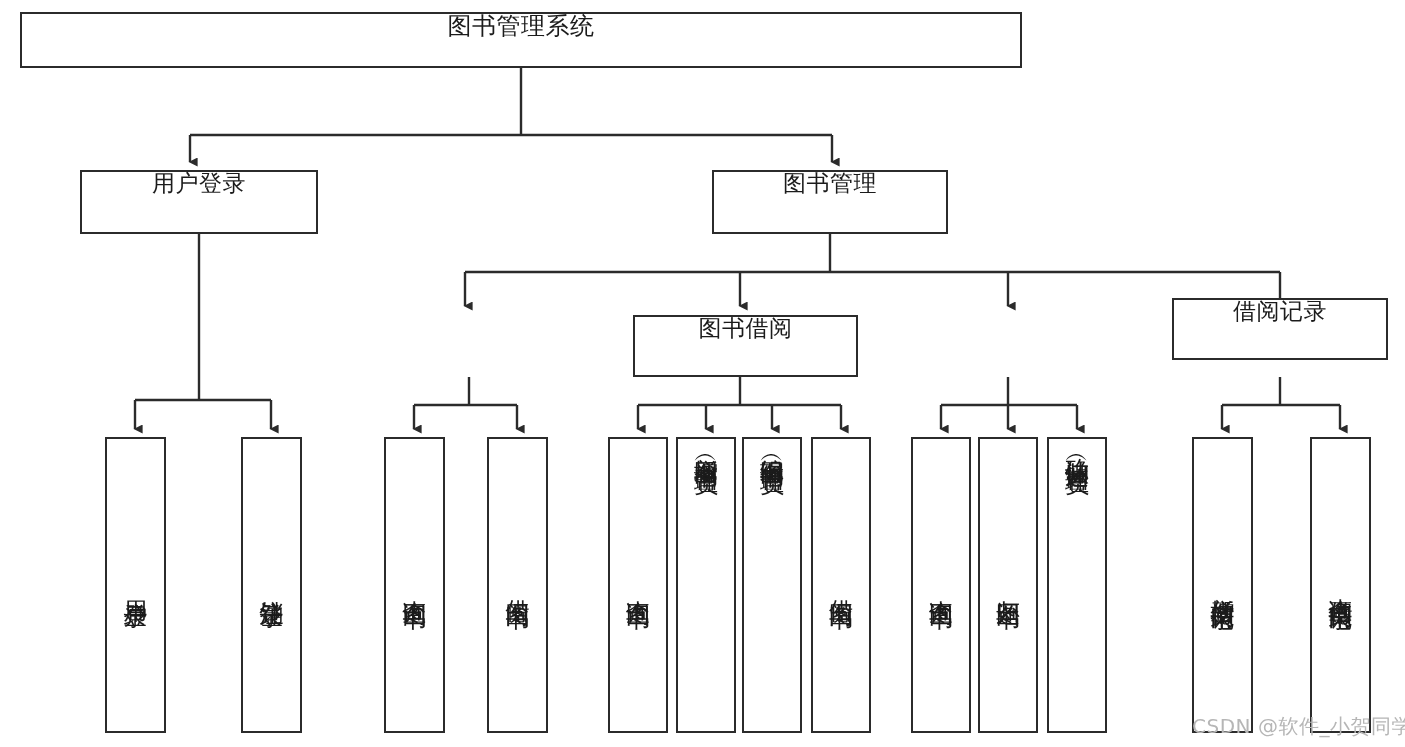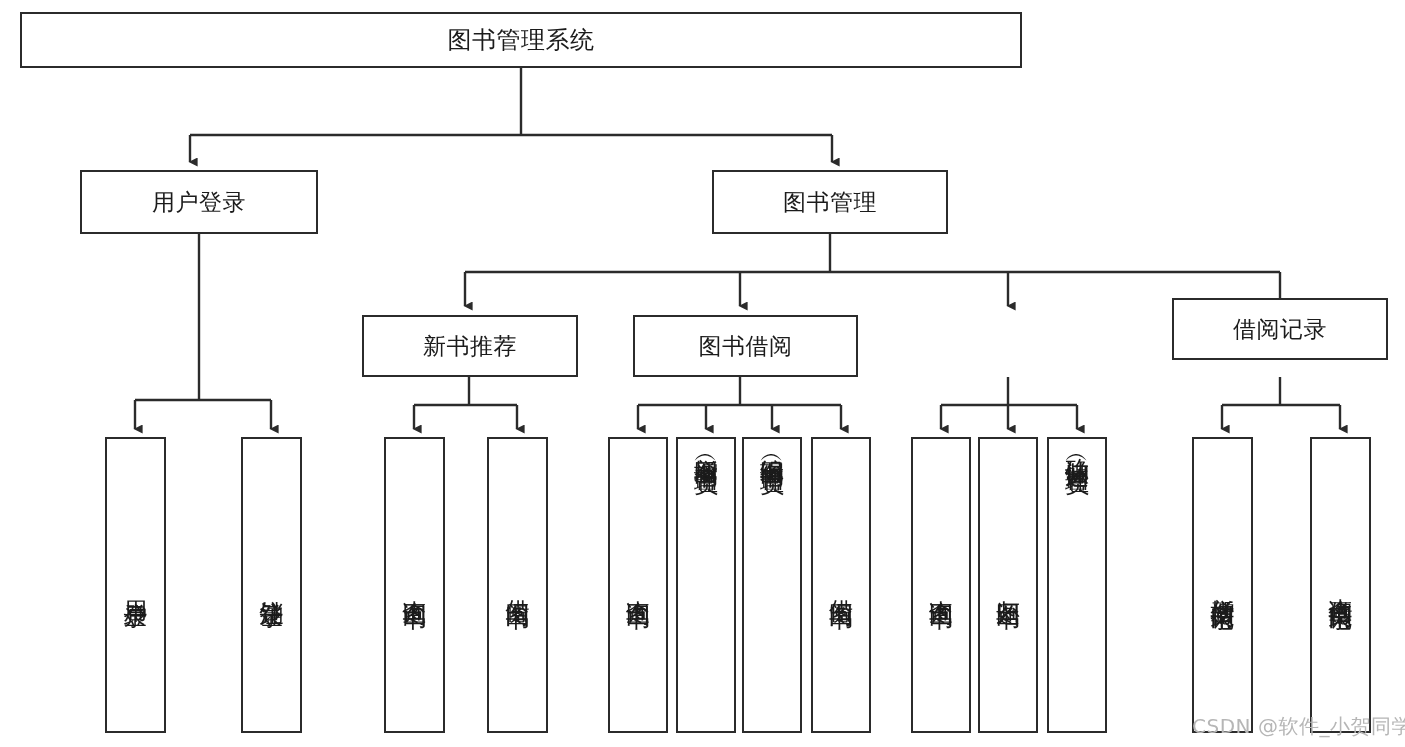--- a/index.html
+++ b/index.html
@@ -25,21 +25,20 @@
     width: 1405px;
     height: 747px;
     pointer-events: none;
   }
   .node {
     position: absolute;
     box-sizing: border-box;
     background: #ffffff;
     border: 2px solid #2b2b2b;
     display: flex;
-    align-items: center;
     justify-content: center;
     color: #1b1b1b;
   }
   .node .lbl {
     display: block;
     text-align: center;
     white-space: pre;
     line-height: 1.0;
   }
   
@@ -136,23 +135,20 @@
   </div>
 
   <div class="node h" style="left:80px; top:170px; width:238px; height:64px;">
     <span class="lbl">用户登录</span>
   </div>
 
   <div class="node h" style="left:712px; top:170px; width:236px; height:64px;">
     <span class="lbl">图书管理</span>
   </div>
 
-  <div class="node h" style="left:362px; top:315px; width:216px; height:62px;">
-    <span class="lbl">新书推荐</span>
-  </div>
 
   <div class="node h" style="left:633px; top:315px; width:225px; height:62px;">
     <span class="lbl">图书借阅</span>
   </div>
 
 
   <div class="node h" style="left:1172px; top:298px; width:216px; height:62px;">
     <span class="lbl">借阅记录</span>
   </div>
 

